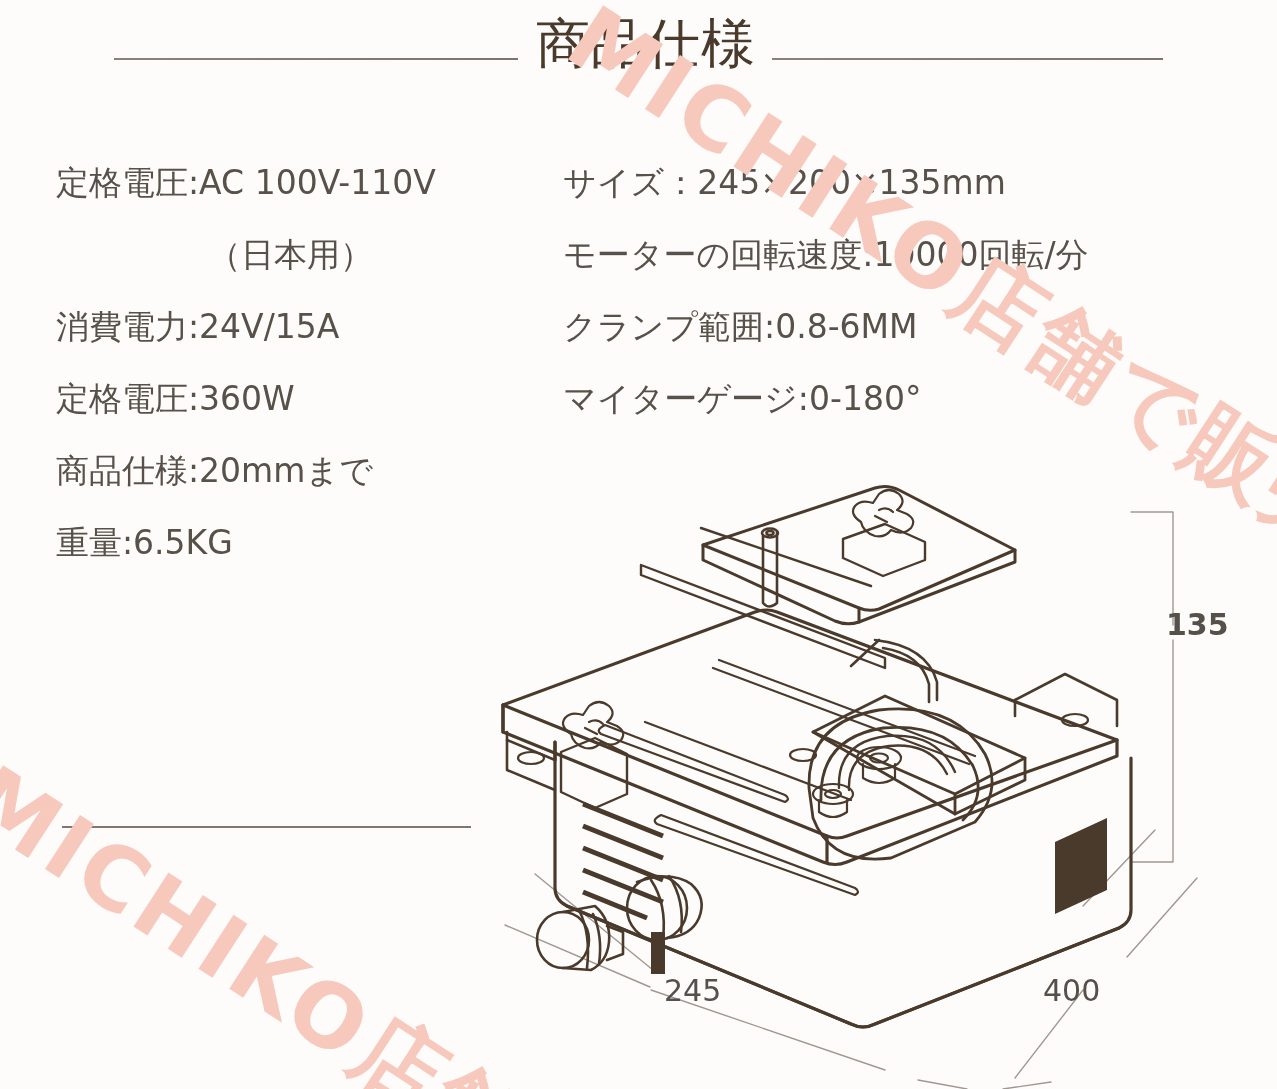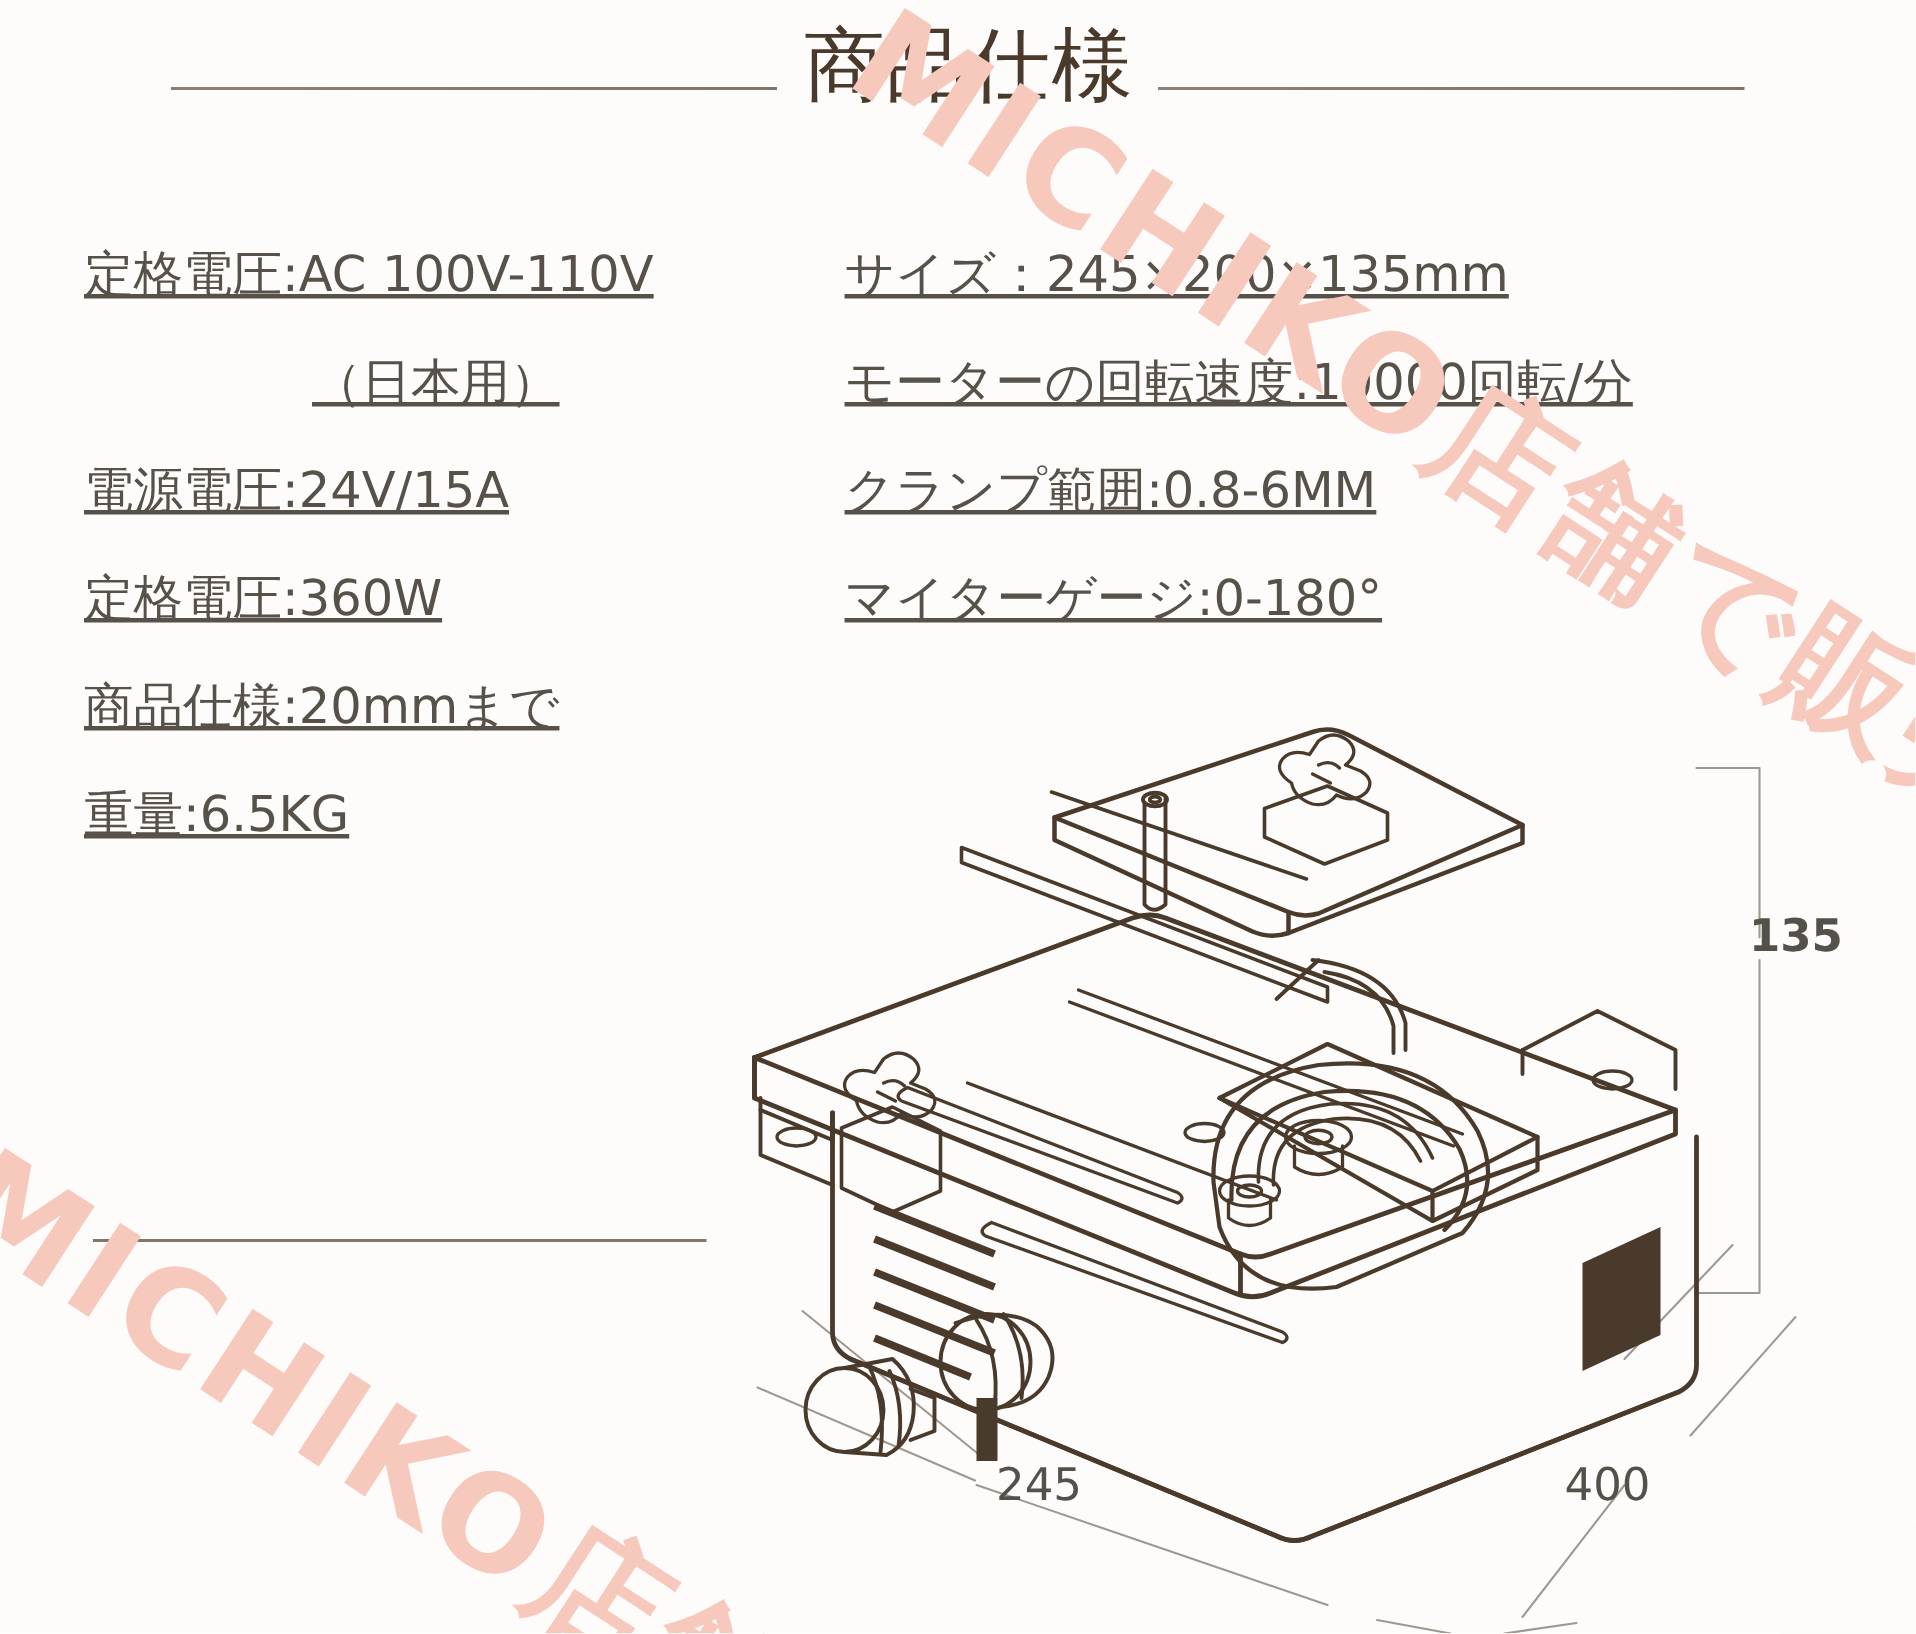--- a/index.html
+++ b/index.html
@@ -50,21 +50,21 @@
   .spec-col {
     position: absolute;
     color: #57514a;
     font-size: 33px;
     line-height: 72px;
     white-space: nowrap;
     font-family: "DejaVu Sans", "Liberation Sans", sans-serif;
   }
   #spec-col-left  { left: 56px;  top: 147px; }
   #spec-col-right { left: 563px; top: 147px; }
-  .spec-line { height: 72px; text-decoration: underline; }
+  .spec-line { height: 72px; }
   .spec-line.indent { padding-left: 152px; }
 
   #left-col-divider {
     position: absolute;
     left: 62px;
     top: 826px;
     width: 409px;
     height: 2px;
     background: #7f766c;
   }
@@ -113,21 +113,21 @@
 
   <div id="title-block">
     <div class="title-rule left"></div>
     <div id="page-title">商品仕様</div>
     <div class="title-rule right"></div>
   </div>
 
   <div id="spec-col-left" class="spec-col">
     <div class="spec-line">定格電圧:AC 100V-110V</div>
     <div class="spec-line indent">（日本用）</div>
-    <div class="spec-line">電源電圧:24V/15A</div>
+    <div class="spec-line">消費電力:24V/15A</div>
     <div class="spec-line">定格電圧:360W</div>
     <div class="spec-line">商品仕様:20mmまで</div>
     <div class="spec-line">重量:6.5KG</div>
   </div>
   <div id="left-col-divider"></div>
 
   <div id="spec-col-right" class="spec-col">
     <div class="spec-line">サイズ：245×200×135mm</div>
     <div class="spec-line">モーターの回転速度:10000回転/分</div>
     <div class="spec-line">クランプ範囲:0.8-6MM</div>

